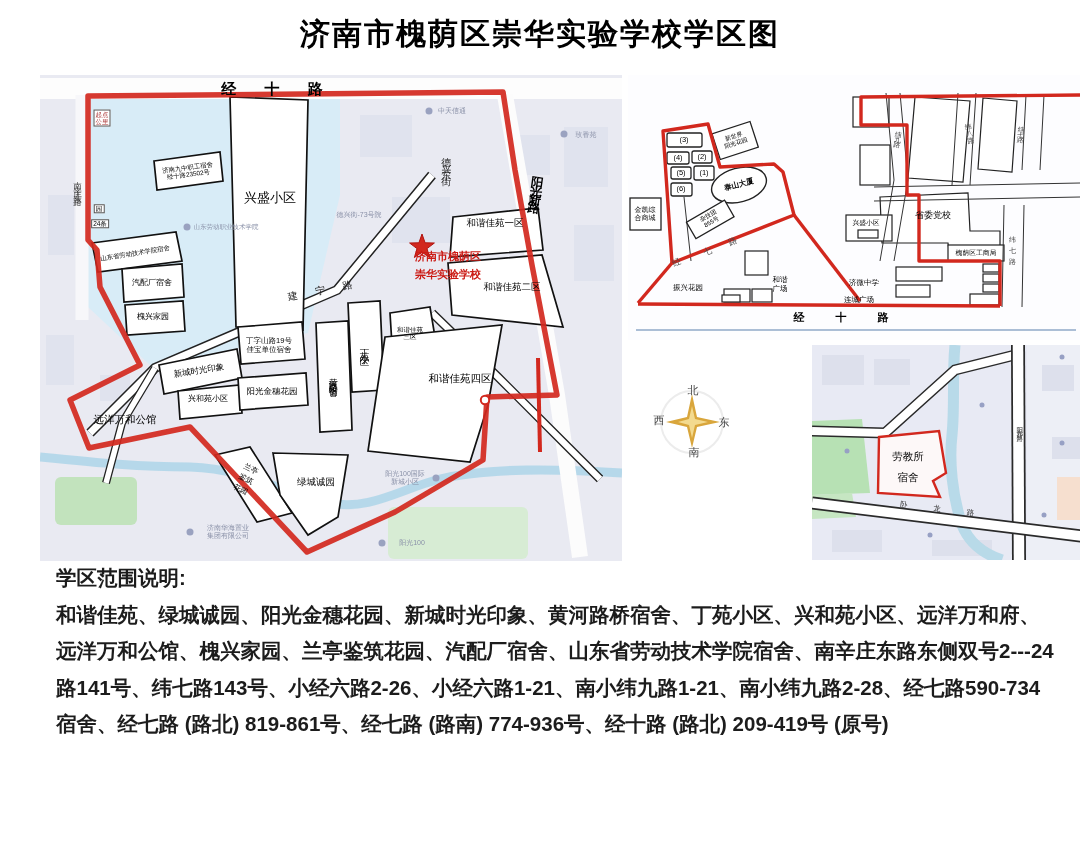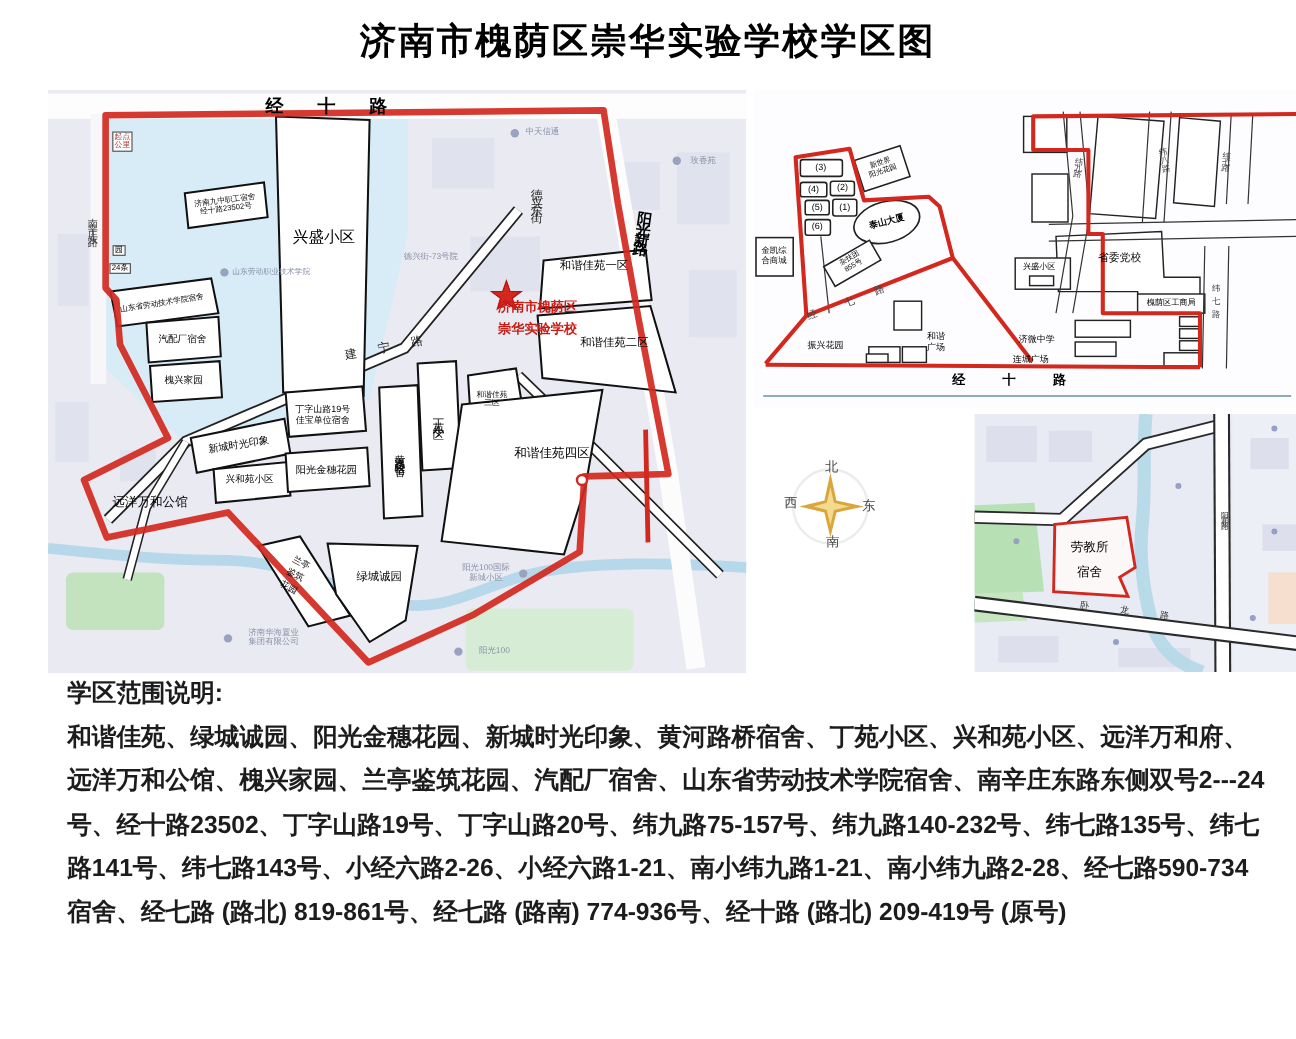--- a/index.html
+++ b/index.html
@@ -324,18 +324,17 @@
       <div>宿舍</div>
     </div>
     <div class="lbl vtext" style="left:208px;top:82px;font-size:6.5px;letter-spacing:3px;color:#333;">阳光新路</div>
     <div class="lbl" style="left:131px;top:165px;font-size:7.5px;letter-spacing:12px;transform:translate(-50%,-50%) rotate(7deg);color:#333;">卧 龙 路</div>
   </div>
 
   <div class="desc">
     <div>学区范围说明:</div>
     <div>和谐佳苑、绿城诚园、阳光金穗花园、新城时光印象、黄河路桥宿舍、丁苑小区、兴和苑小区、远洋万和府、</div>
     <div>远洋万和公馆、槐兴家园、兰亭鉴筑花园、汽配厂宿舍、山东省劳动技术学院宿舍、南辛庄东路东侧双号2---24</div>
-    <div>号、经十路23502、丁字山路19号、丁字山路20号、纬九路75-157号、纬九路140-232号、纬七路135号、纬七</div>
     <div>路141号、纬七路143号、小经六路2-26、小经六路1-21、南小纬九路1-21、南小纬九路2-28、经七路590-734</div>
     <div>宿舍、经七路 (路北) 819-861号、经七路 (路南) 774-936号、经十路 (路北) 209-419号 (原号)</div>
   </div>
 
 </div>
 
 </body></html>

